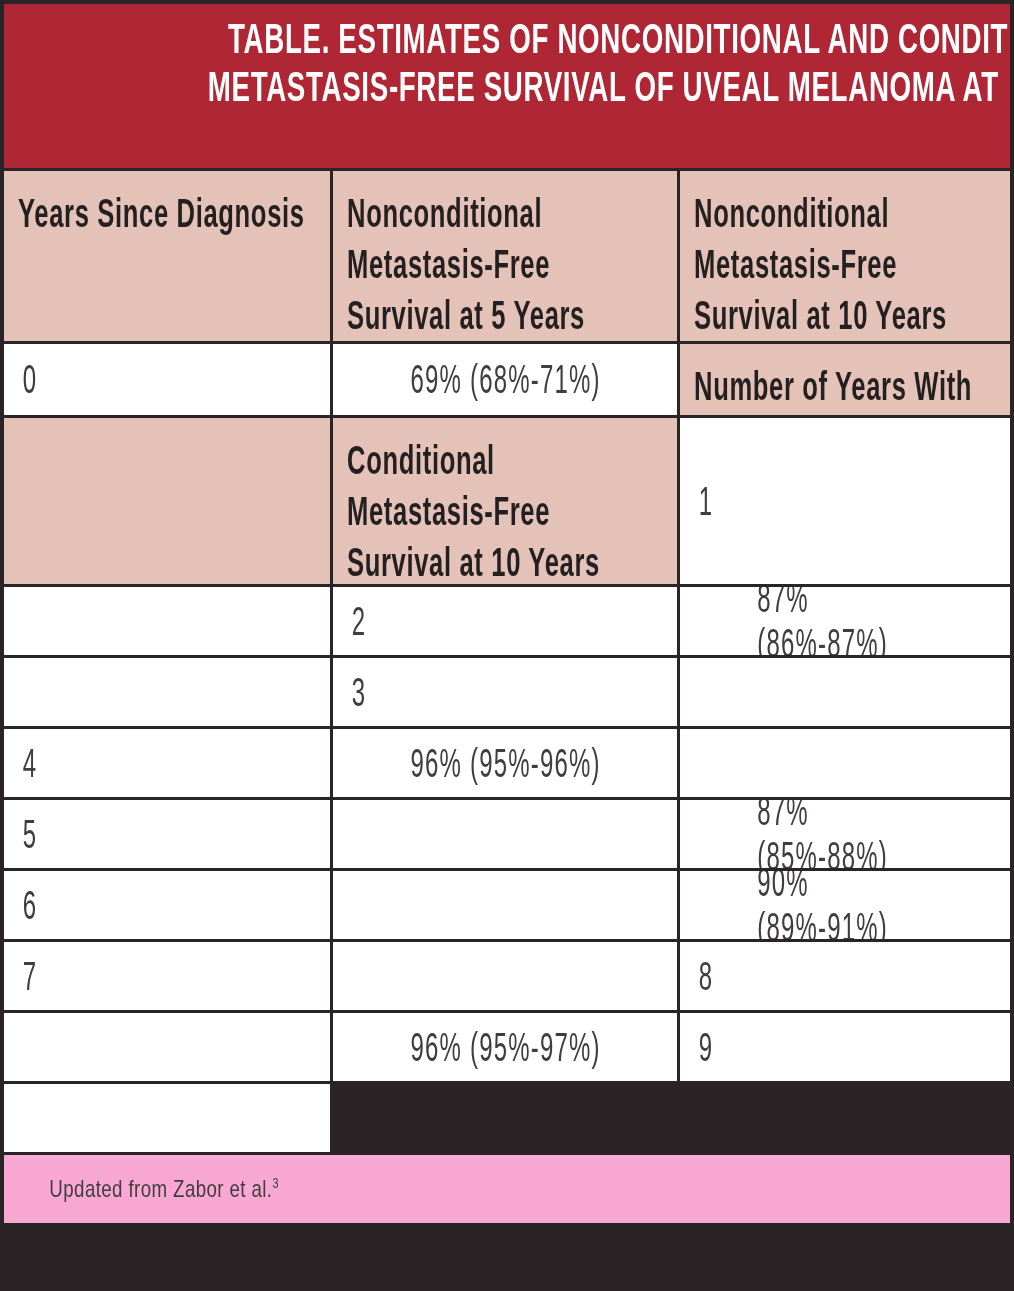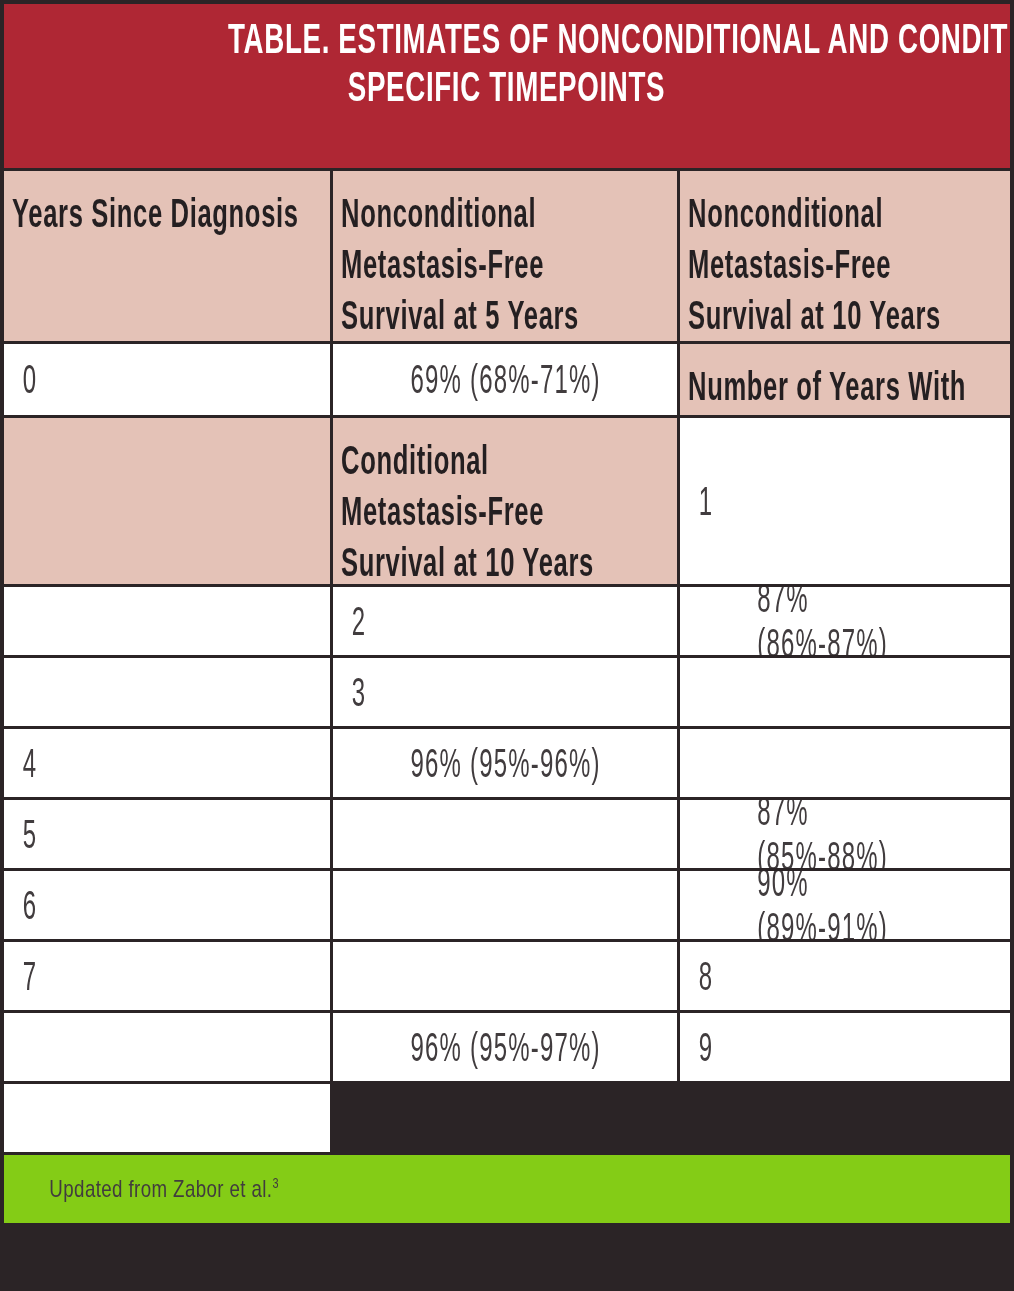--- a/index.html
+++ b/index.html
@@ -41,21 +41,21 @@
     line-height: 48px;
     font-size: 42px;
     font-weight: bold;
     letter-spacing: 1px;
   }
   .title-line .cx { transform: scaleX(0.66); transform-origin: 50% 50%; }
 
   
   .hcell {
     background: var(--pink, #e4c2b7);
-    padding: 17px 0 0 8px;
+    padding: 17px 0 0 14px;
     overflow: hidden;
   }
   .hline {
     font-size: 40px;
     font-weight: bold;
     line-height: 51px;
     letter-spacing: 1px;
     color: var(--header_text, #241f21);
   }
   .hline .cx { transform: scaleX(0.64); }
@@ -72,21 +72,21 @@
     font-size: 40px;
     font-weight: 400;
     letter-spacing: 2px;
     color: var(--data_text, #413c3e);
     transform: scaleX(0.6);
   }
 
   
   .fcell {
     grid-column: 1 / -1;
-    background: #84cc16;
+    background: #f9a8d4;
     display: flex;
     align-items: center;
     padding-left: 13px;
     overflow: hidden;
   }
   .ftext {
     font-size: 24px;
     letter-spacing: 0.5px;
     color: var(--data_text, #413c3e);
     transform: scaleX(0.78);
@@ -97,21 +97,21 @@
     line-height: 0;
   }
 </style>
 </head>
 <body>
 
 <div class="table-frame">
 
   <div class="title-block">
     <div class="title-line"><span class="cx">TABLE. ESTIMATES OF NONCONDITIONAL AND CONDITIONAL</span></div>
-    <div class="title-line"><span class="cx">SPECIFIC TIMEPOINTS</span></div>
+    <div class="title-line"><span class="cx">METASTASIS-FREE SURVIVAL OF UVEAL MELANOMA AT</span></div>
   </div>
 
   <div class="hcell">
     <div class="hline"><span class="cx">Years Since Diagnosis</span></div>
   </div>
   <div class="hcell">
     <div class="hline"><span class="cx">Nonconditional</span></div>
     <div class="hline"><span class="cx">Metastasis-Free</span></div>
     <div class="hline"><span class="cx">Survival at 5 Years</span></div>
   </div>

